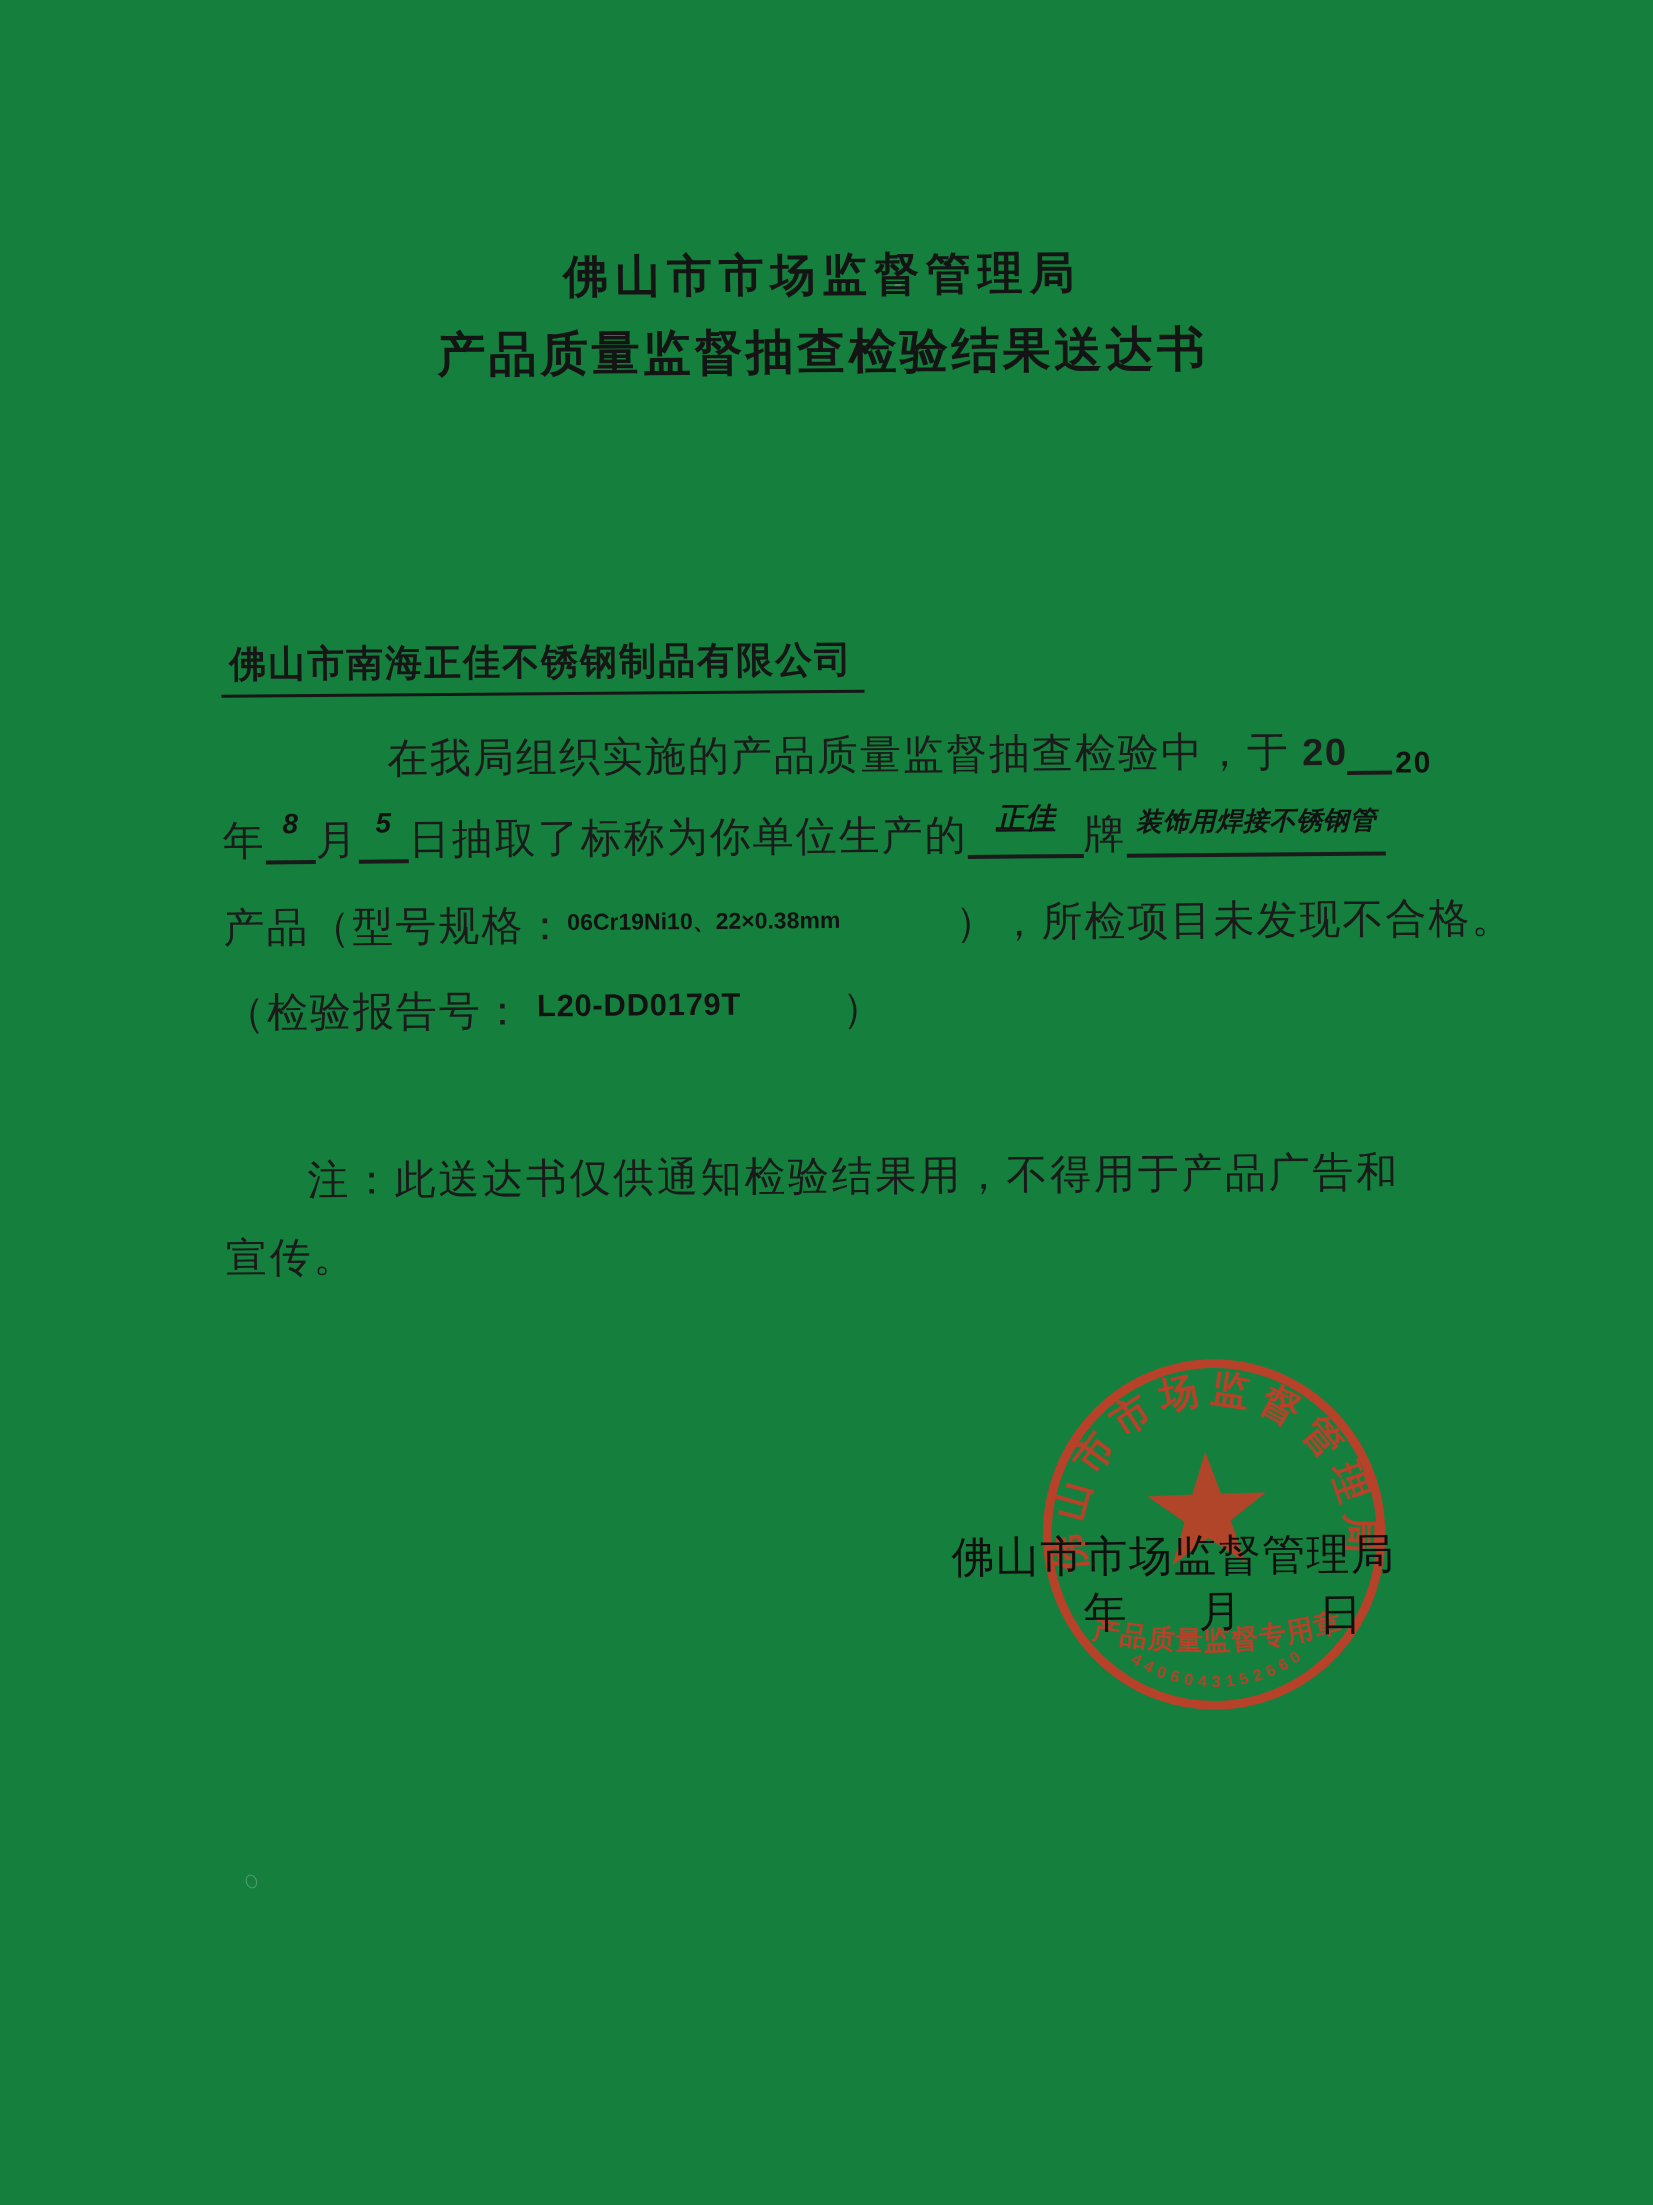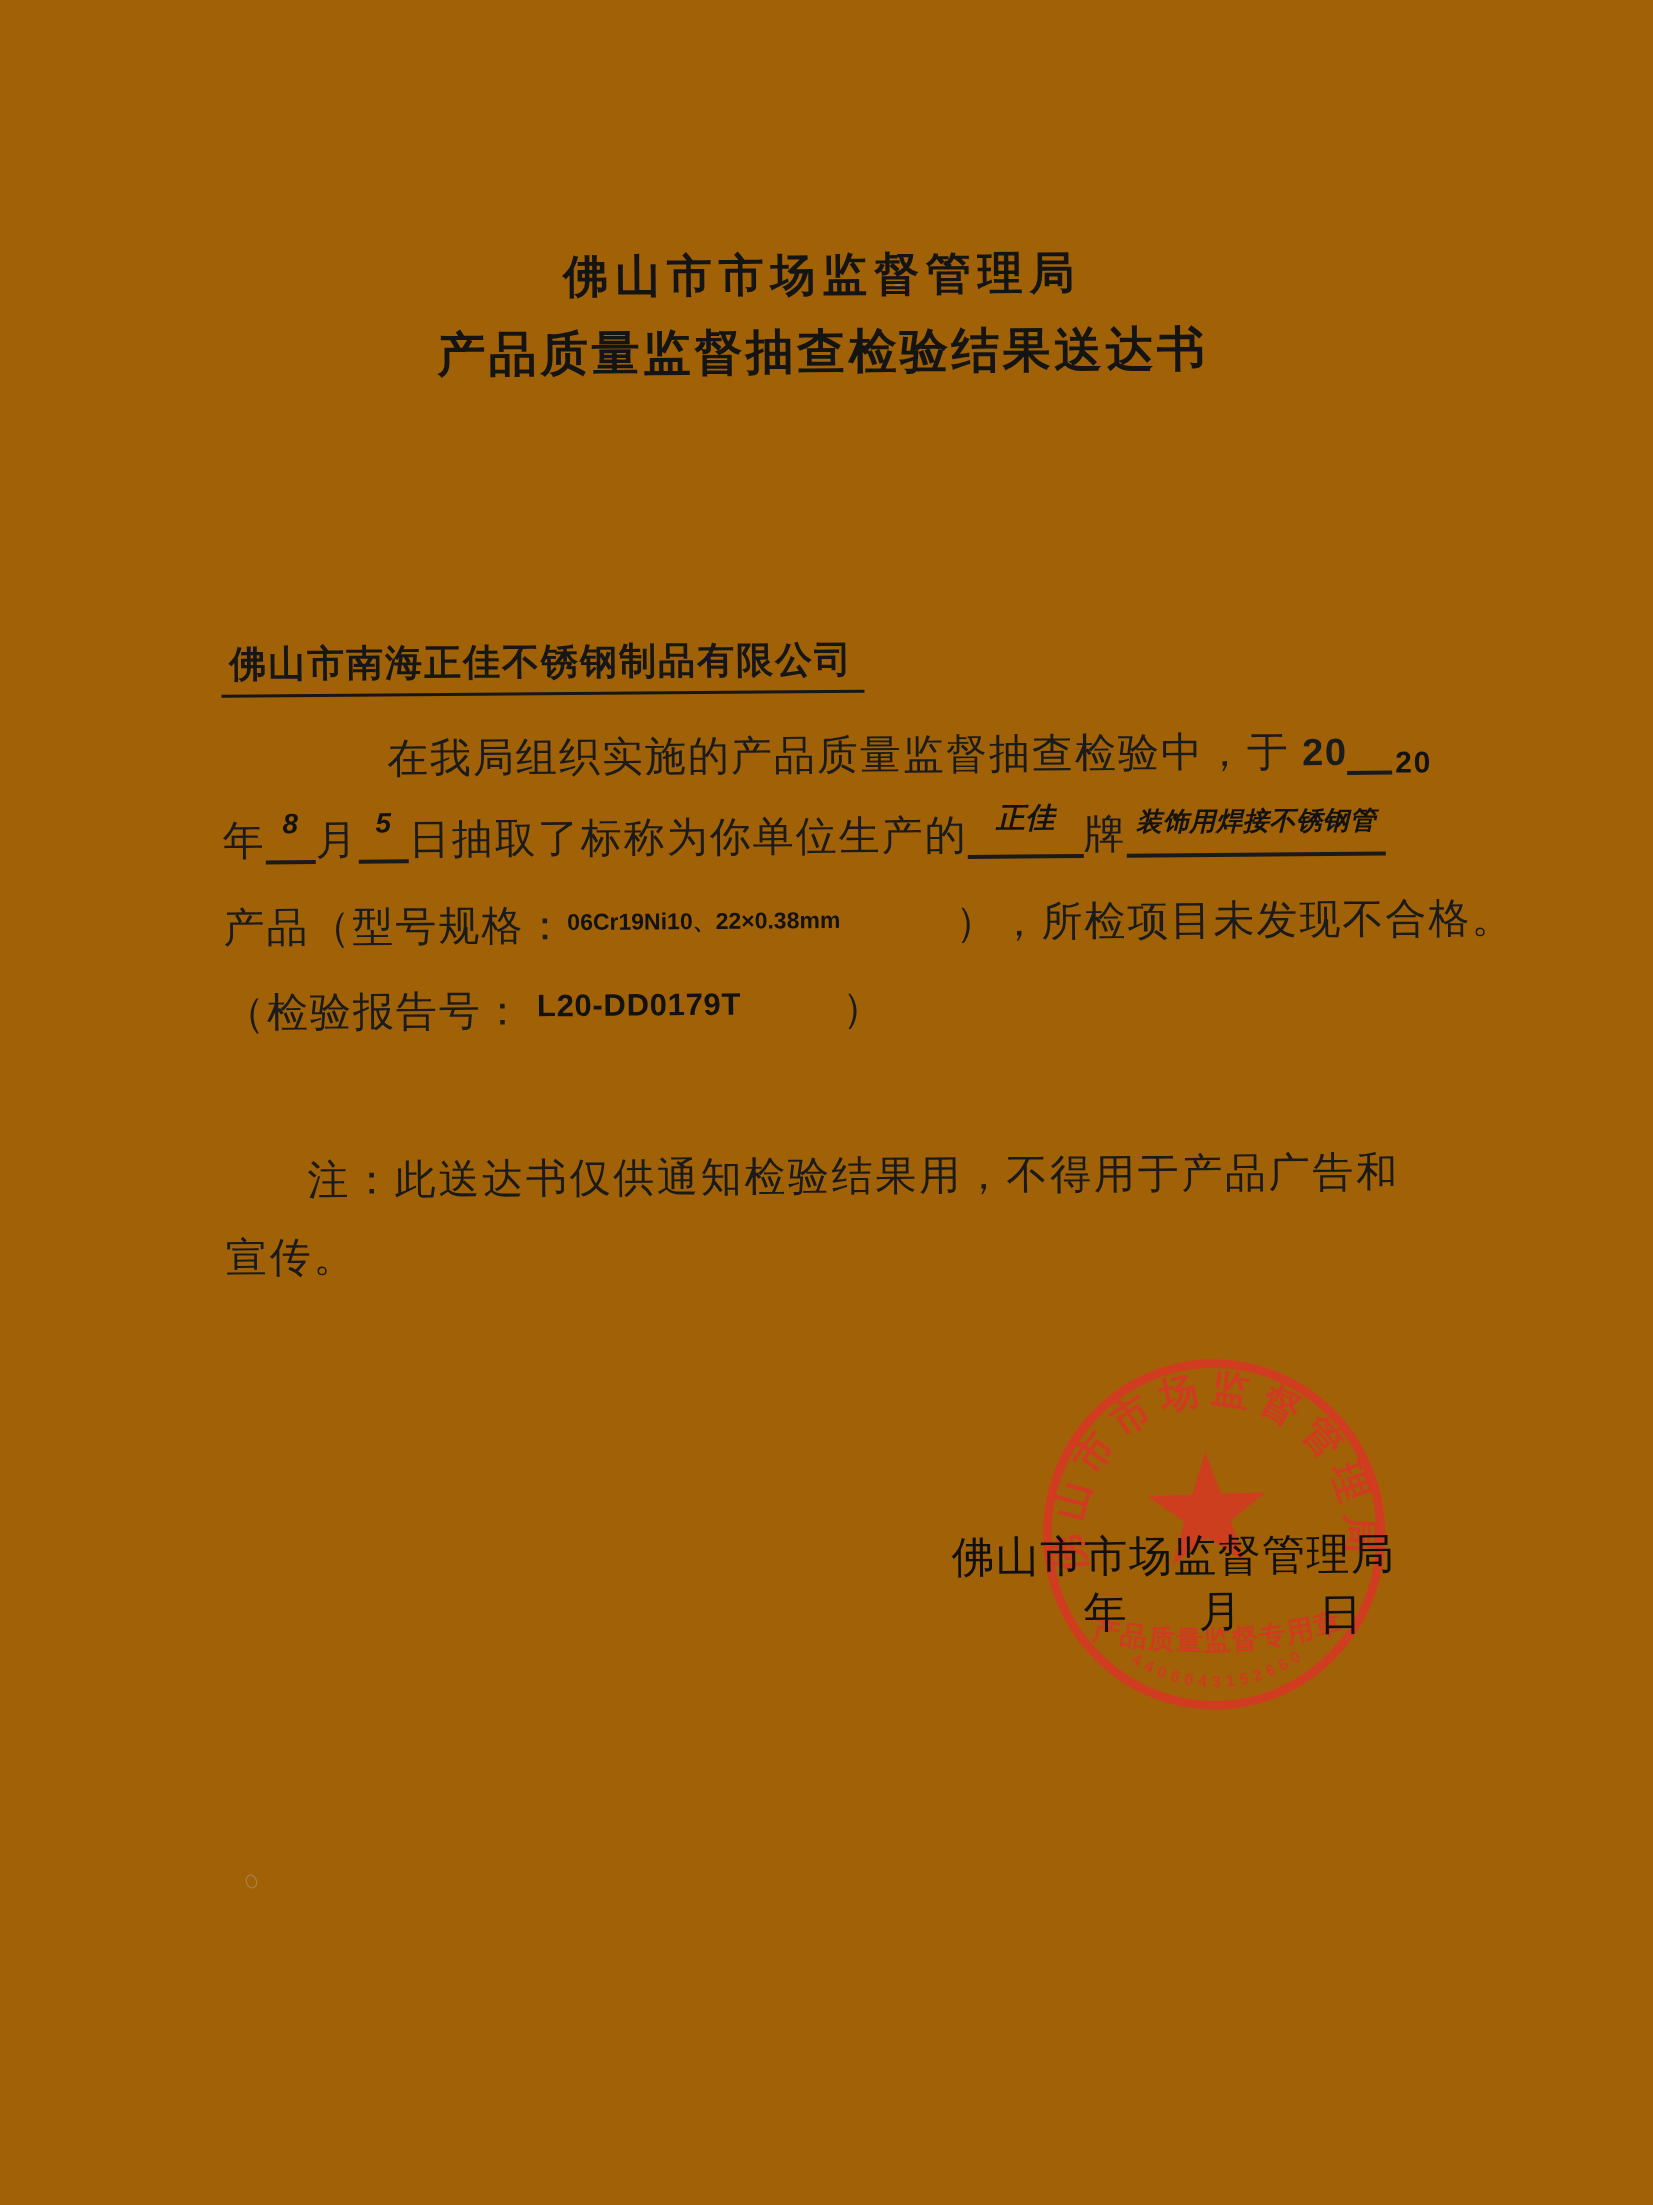--- a/index.html
+++ b/index.html
@@ -1,19 +1,19 @@
 <!DOCTYPE html>
 <html style="font-size:10.8px"><head>
 <meta charset="utf-8">
 <style>
   html,body{margin:0;padding:0;background:#ffffff;}
   .page{
     position:relative;
     width:1654px;height:2205px;
-    background:#a16207;
+    background:#15803d;
     overflow:hidden;
     font-family:"Liberation Serif", serif;
     color:#1a1a1a;
   }
   .tilt{position:absolute;inset:0;transform:rotate(-0.45deg);transform-origin:50% 40%;}
 
   
   .title{
     position:absolute;left:0;width:100%;text-align:center;
     font-family:"Liberation Sans", sans-serif;
@@ -50,21 +50,21 @@
     position:absolute;left:50%;transform:translateX(-50%);
     font-family:"Liberation Sans", sans-serif;font-weight:700;
     color:#121212;white-space:nowrap;letter-spacing:0.7px;
   }
   .w-year{width:45px;}
   .w-month{width:50px;}
   .w-day{width:50px;}
   .w-brand{width:116px;}
   .w-product{width:259px;}
   .fill-sup{bottom:20px;font-size:28px;}
-  .fill-brand{bottom:16px;font-size:29px;}
+  .fill-brand{bottom:16px;font-size:29px;text-decoration:underline;}
   .fill-product{bottom:13.5px;font-size:26px;letter-spacing:0;}
 
   .form-num{font-family:"Liberation Sans", sans-serif;font-weight:700;font-size:38px;letter-spacing:1.4px;}
   .fill-after{
     display:inline-block;position:relative;top:8px;margin-left:2.7px;
     font-family:"Liberation Sans", sans-serif;font-weight:700;font-size:30px;color:#121212;
   }
   .spec{
     position:relative;top:-9.5px;
     font-family:"Liberation Sans", sans-serif;font-weight:700;

